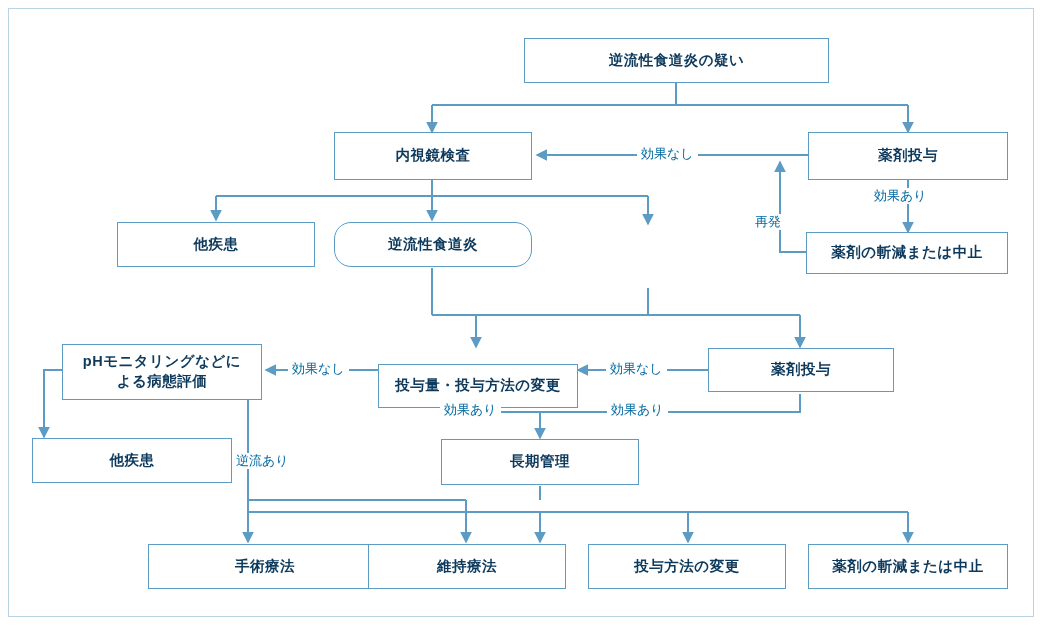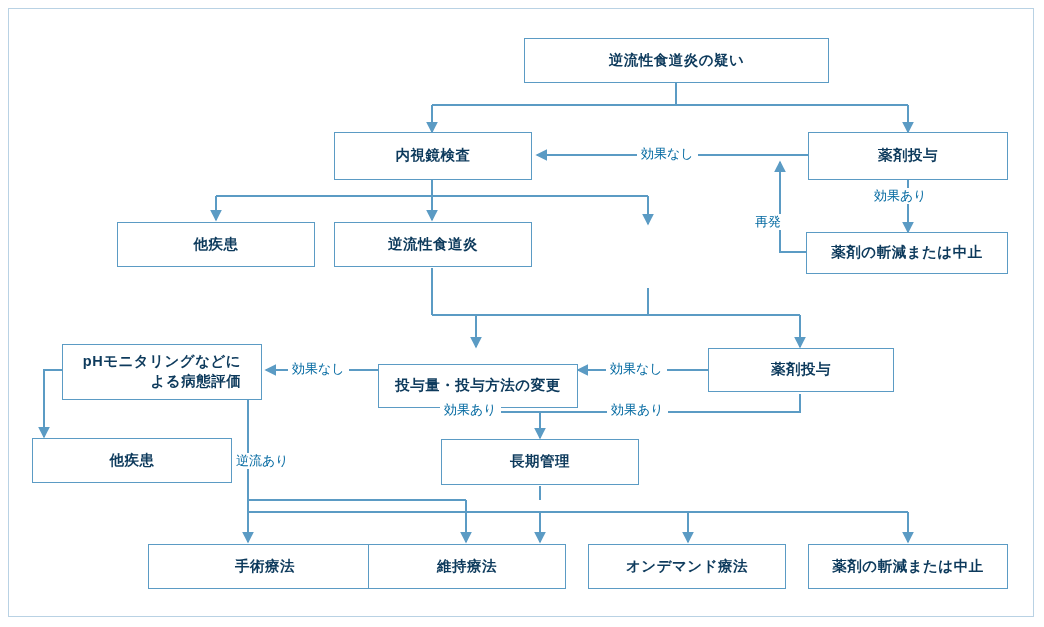--- a/index.html
+++ b/index.html
@@ -39,21 +39,21 @@
     box-sizing: border-box;
     border: 1px solid #5b9bc4;
     background: #ffffff;
     color: #0d3a5c;
     font-weight: bold;
     font-size: 14.5px;
     letter-spacing: 0.5px;
     display: flex;
     align-items: center;
     justify-content: center;
-    text-align: right;
+    text-align: center;
     line-height: 1.35;
     white-space: pre-line;
   }
   .edge-label {
     position: absolute;
     font-size: 13px;
     color: #0369a1;
     background: #ffffff;
     padding: 0 4px;
     white-space: nowrap;
@@ -123,41 +123,41 @@
   </svg>
 
   <div class="node" style="left:524px; top:38px; width:305px; height:45px;">逆流性食道炎の疑い</div>
 
   <div class="node" style="left:334px; top:132px; width:198px; height:48px;">内視鏡検査</div>
 
   <div class="node" style="left:808px; top:132px; width:200px; height:48px;">薬剤投与</div>
 
   <div class="node" style="left:117px; top:222px; width:198px; height:45px;">他疾患</div>
 
-  <div class="node" style="left:334px; top:222px; width:198px; height:45px;">逆流性食道炎</div>
+  <div class="node" style="left:334px; top:222px; width:198px; height:45px;border-radius:17px;">逆流性食道炎</div>
 
 
   <div class="node" style="left:806px; top:232px; width:202px; height:42px;">薬剤の斬減または中止</div>
 
   <div class="node" style="left:62px; top:344px; width:200px; height:56px;">pHモニタリングなどに
 よる病態評価</div>
 
   <div class="node" style="left:378px; top:364px; width:200px; height:44px;">投与量・投与方法の変更</div>
 
   <div class="node" style="left:708px; top:348px; width:186px; height:44px;">薬剤投与</div>
 
   <div class="node" style="left:32px; top:438px; width:200px; height:45px;">他疾患</div>
 
   <div class="node" style="left:441px; top:439px; width:198px; height:46px;">長期管理</div>
 
   <div class="node" style="left:148px; top:544px; width:234px; height:45px;">手術療法</div>
 
   <div class="node" style="left:368px; top:544px; width:198px; height:45px;">維持療法</div>
 
-  <div class="node" style="left:588px; top:544px; width:198px; height:45px;">オンデマンド療法</div>
+  <div class="node" style="left:588px; top:544px; width:198px; height:45px;">投与方法の変更</div>
 
   <div class="node" style="left:808px; top:544px; width:200px; height:45px;">薬剤の斬減または中止</div>
 
   <div class="edge-label" style="left:637px; top:146px;">効果なし</div>
 
   <div class="edge-label" style="left:870px; top:188px;">効果あり</div>
 
   <div class="edge-label" style="left:751px; top:214px;">再発</div>
 
   <div class="edge-label" style="left:288px; top:361px;">効果なし</div>

